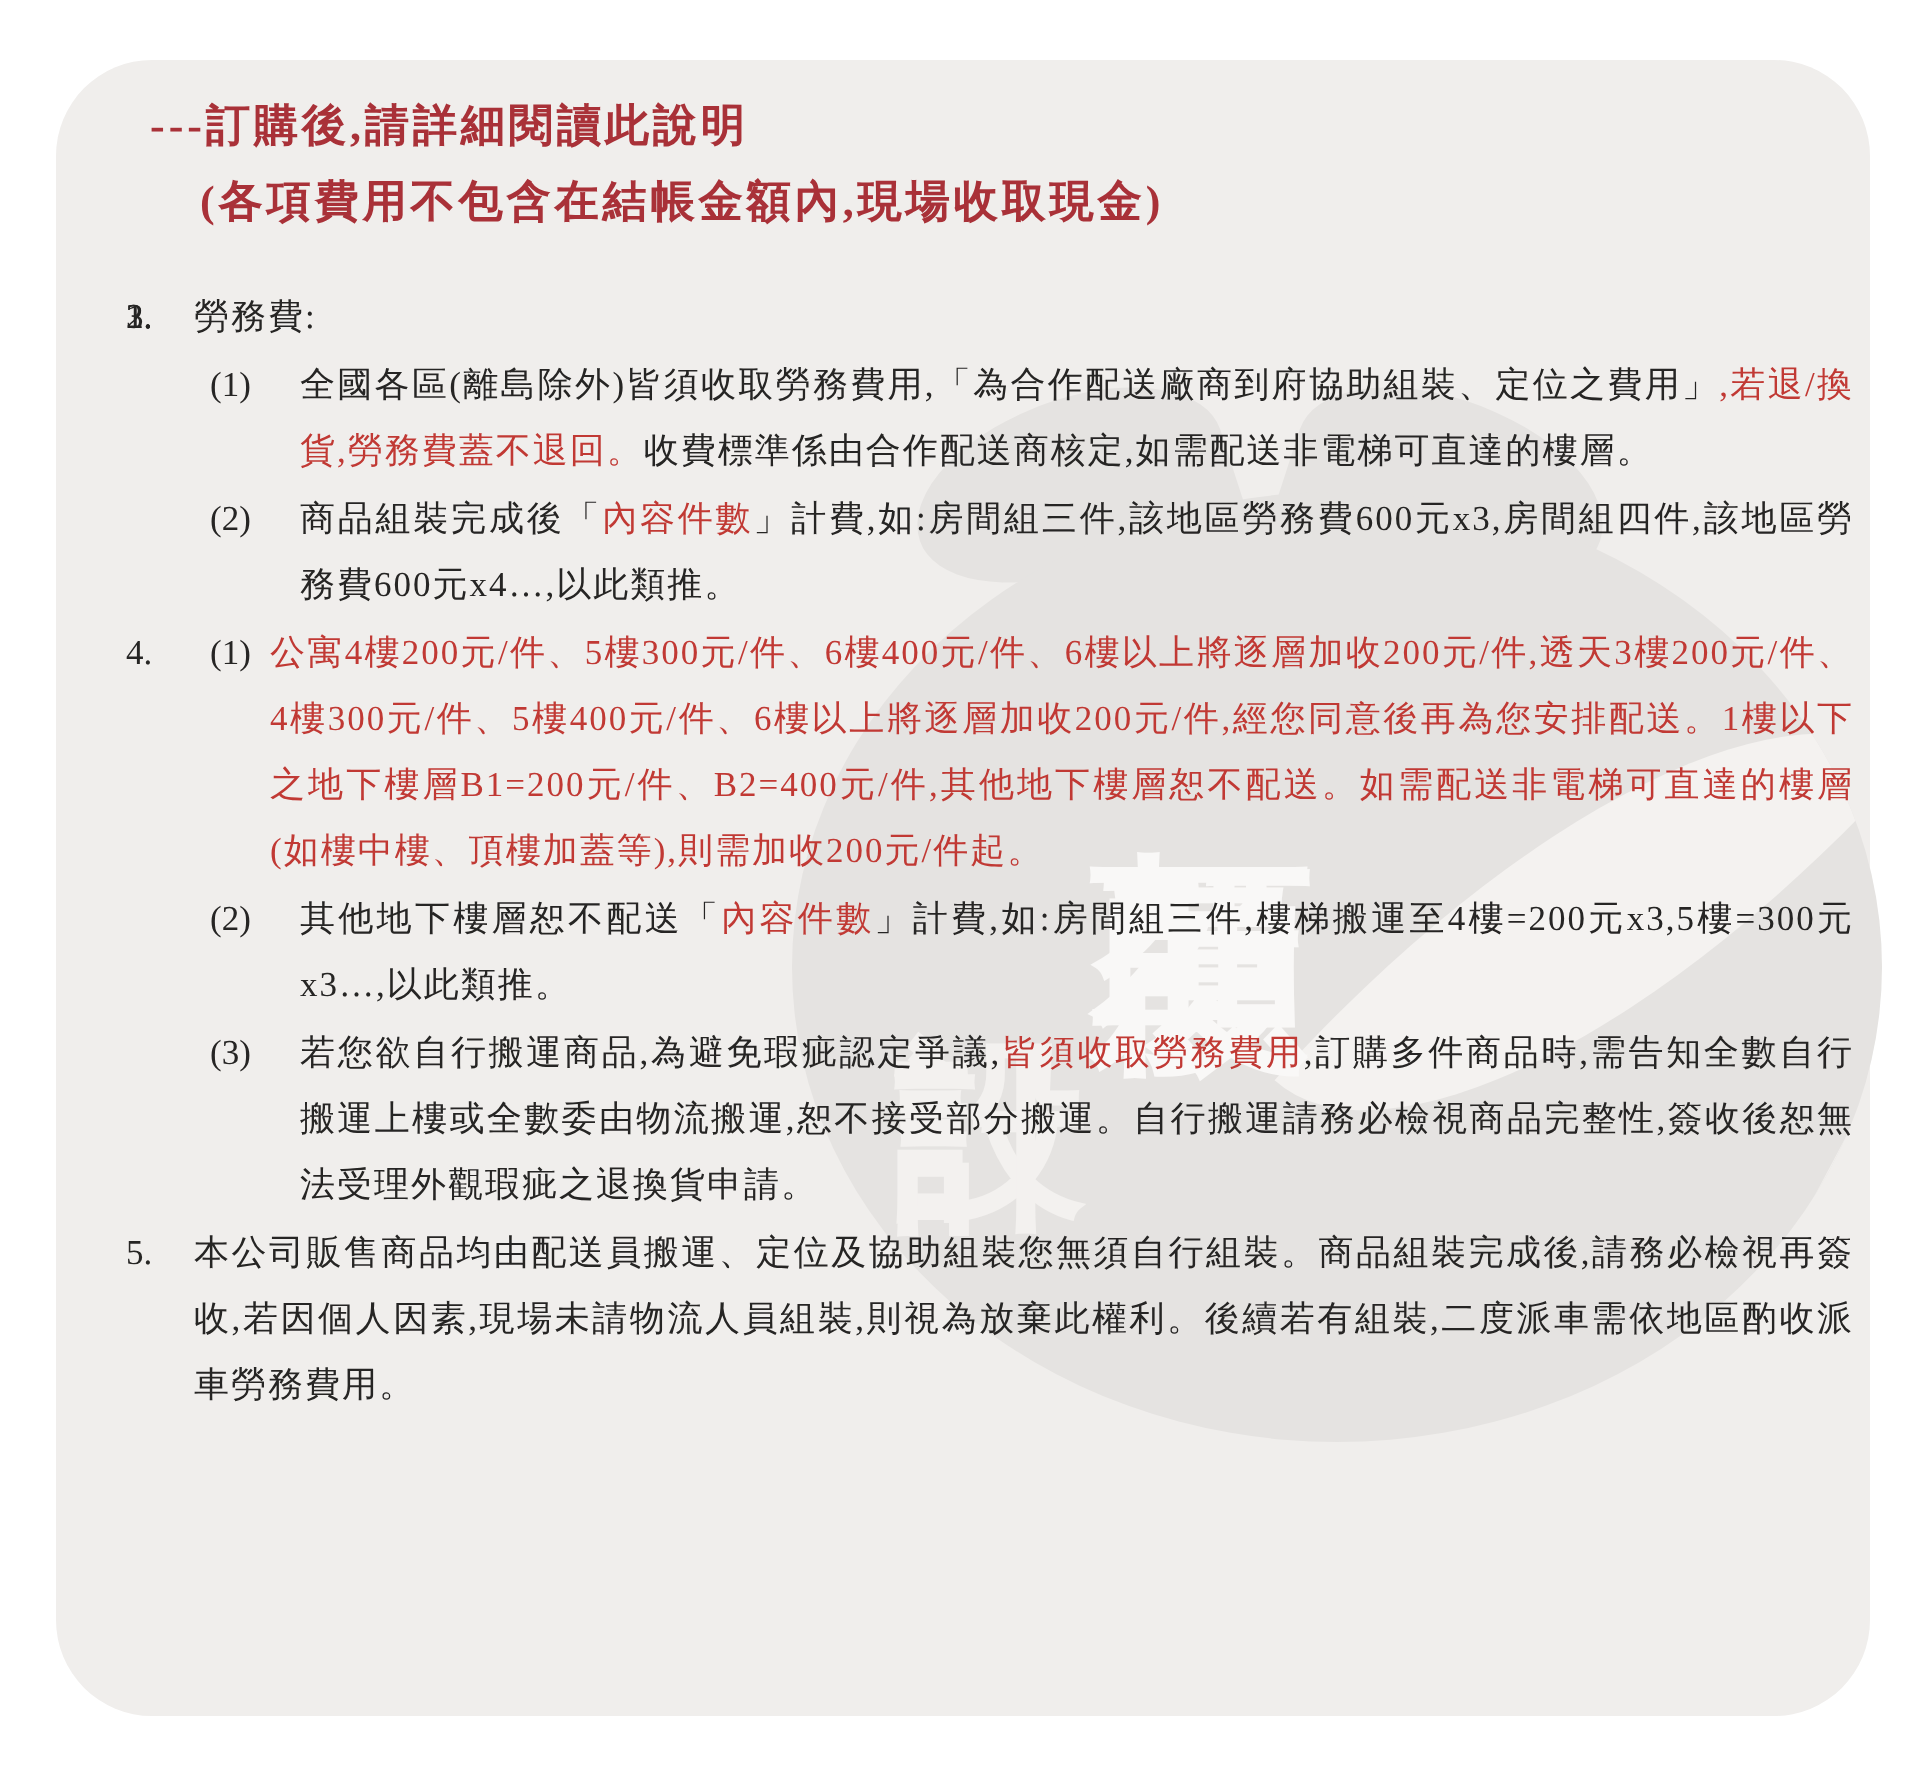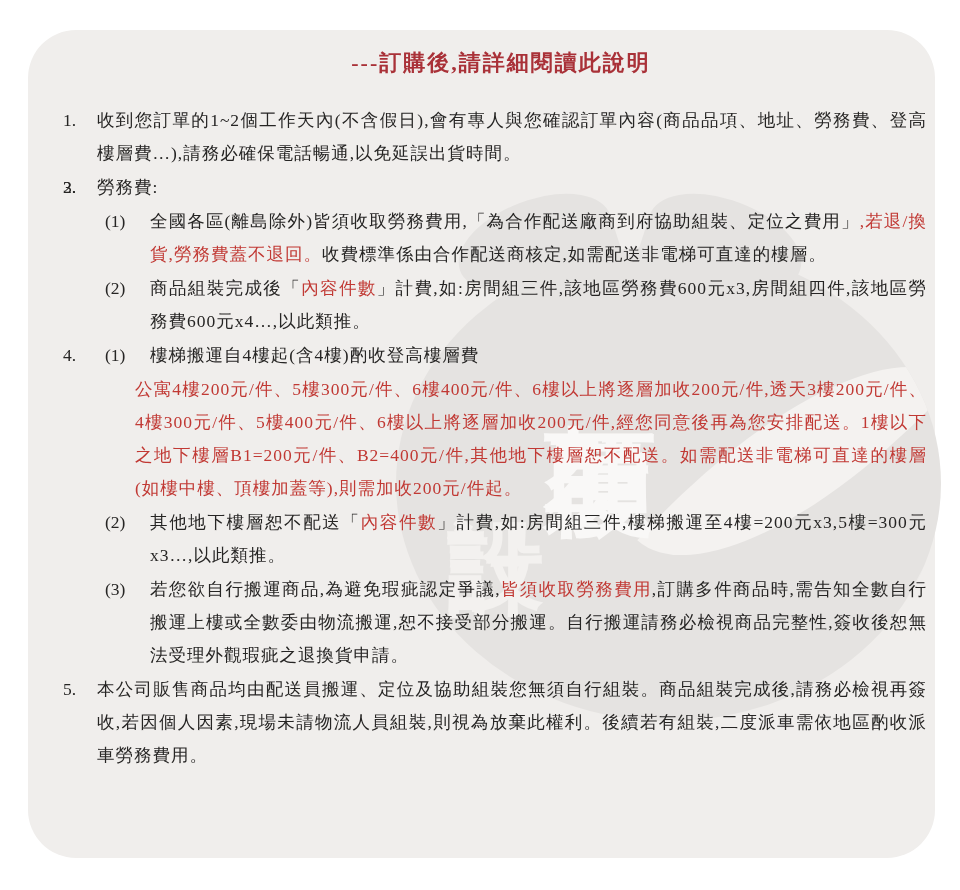--- a/index.html
+++ b/index.html
@@ -47,21 +47,21 @@
     position:absolute;right:55px;top:210px;width:14px;height:420px;
     background:#f0eeec;transform:rotate(28deg);
   }
   
   .content{
     position:absolute;left:63px;top:44px;width:864px;z-index:2;
     color:#262524;
   }
   .title-line{
     color:#a93138;font-weight:bold;font-size:22px;line-height:38px;
-    letter-spacing:2px;white-space:nowrap;text-align:center;
+    letter-spacing:2px;white-space:nowrap;
   }
   .t1{padding-left:12px;}
   .t2{padding-left:37px;}
   .notice{margin-top:22px;font-size:17.5px;line-height:33px;letter-spacing:1px;text-align:justify;}
   .item{position:relative;margin:0 0 1px 0;}
   .lv1{padding-left:34px;}
   .lv1 > .marker{position:absolute;left:0;top:0;}
   .lv2{padding-left:87px;}
   .lv2 > .marker{position:absolute;left:42px;top:0;}
   .lv3{padding-left:72px;}
@@ -79,26 +79,26 @@
   <div class="wm-body">
     <div class="wm-leaf"></div>
     <div class="wm-slash"></div>
     <div class="wm-chars-side">設計</div>
     <div class="wm-chars-main">顛覆</div>
   </div>
 </div>
 
 <div class="content">
   <div class="title-line t1">---訂購後,請詳細閱讀此說明</div>
+  <div class="title-line t2">(各項費用不包含在結帳金額內,現場收取現金)</div>
 
   <div class="notice">
 
     <div class="item lv1">
       <span class="marker">1.</span>
-      <span class="seg">收到您訂單的1~2個工作天內(不含假日),會有專人與您確認訂單內容(商品品項、地址、勞務費、登高樓層費…),請務必確保電話暢通,以免延誤出貨時間。</span>
     </div>
 
     <div class="item lv1">
       <span class="marker">2.</span>
     </div>
 
     <div class="item lv1">
       <span class="marker">3.</span>
       <span class="seg">勞務費:</span>
     </div>
@@ -112,21 +112,20 @@
       <span class="marker">(2)</span>
       <span class="seg">商品組裝完成後「</span><span class="seg red">內容件數</span><span class="seg">」計費,如:房間組三件,該地區勞務費600元x3,房間組四件,該地區勞務費600元x4…,以此類推。</span>
     </div>
 
     <div class="item lv1">
       <span class="marker">4.</span>
     </div>
 
     <div class="item lv2">
       <span class="marker">(1)</span>
-      <span class="seg">樓梯搬運自4樓起(含4樓)酌收登高樓層費</span>
     </div>
 
     <div class="item lv3">
       <span class="seg red">公寓4樓200元/件、5樓300元/件、6樓400元/件、6樓以上將逐層加收200元/件,透天3樓200元/件、4樓300元/件、5樓400元/件、6樓以上將逐層加收200元/件,經您同意後再為您安排配送。1樓以下之地下樓層B1=200元/件、B2=400元/件,其他地下樓層恕不配送。如需配送非電梯可直達的樓層(如樓中樓、頂樓加蓋等),則需加收200元/件起。</span>
     </div>
 
     <div class="item lv2">
       <span class="marker">(2)</span>
       <span class="seg">其他地下樓層恕不配送「</span><span class="seg red">內容件數</span><span class="seg">」計費,如:房間組三件,樓梯搬運至4樓=200元x3,5樓=300元x3…,以此類推。</span>
     </div>

